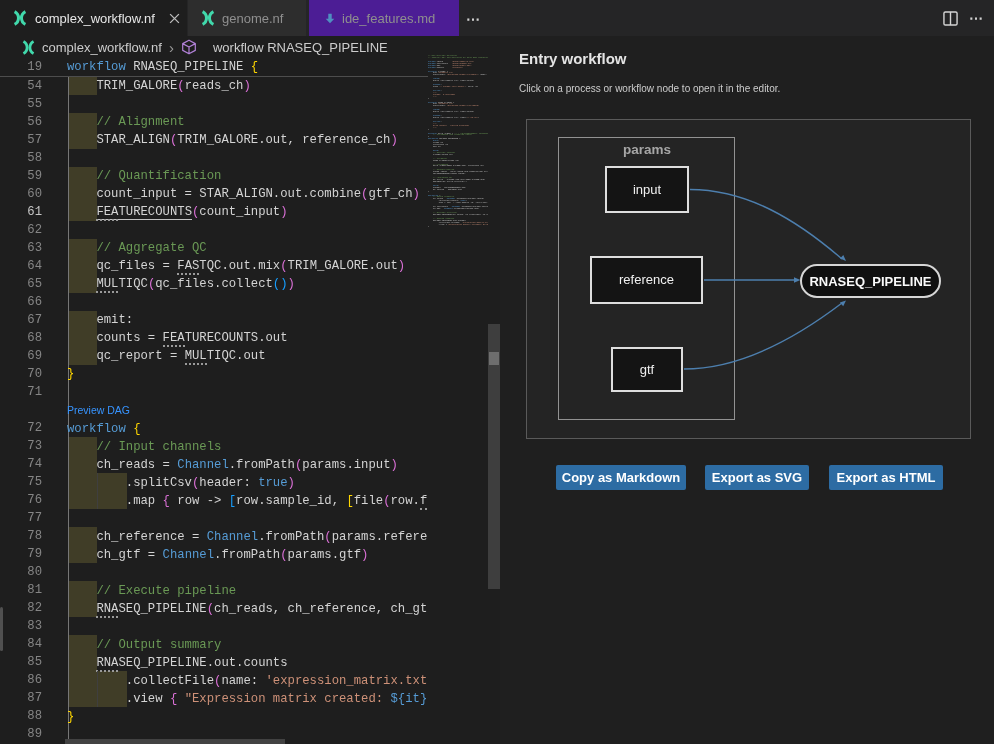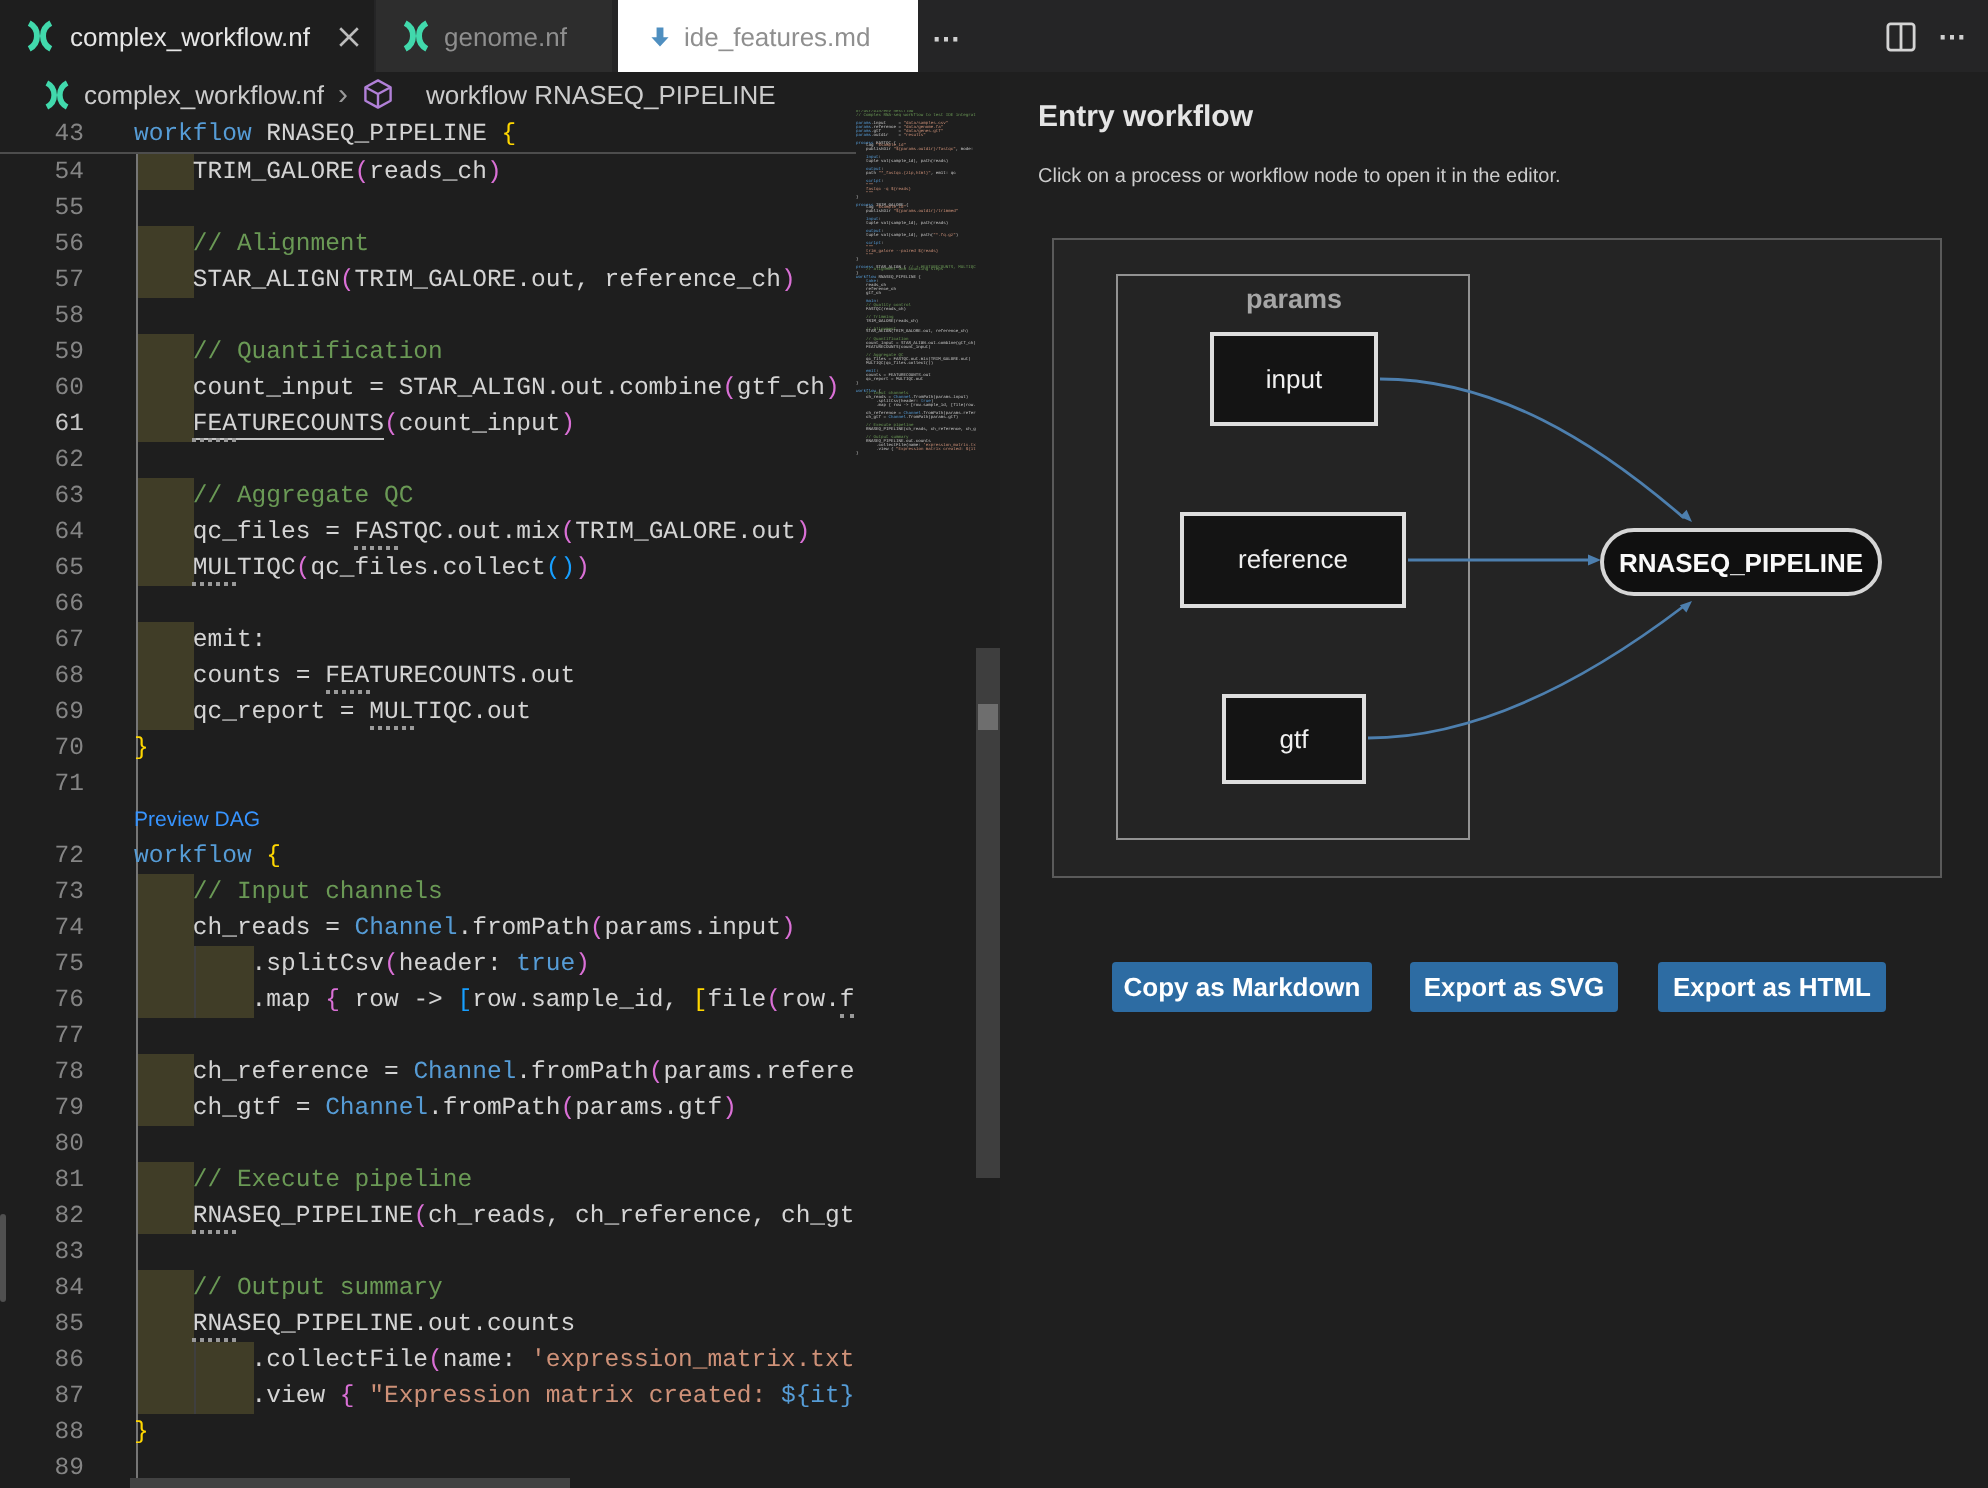--- a/index.html
+++ b/index.html
@@ -38,21 +38,21 @@
   #vscroll2 { left:489px; top:352px; width:10px; height:13px; background:#6e6e6e; }
   #hscroll { left:65px; top:739px; width:220px; height:5px; background:#424242; }
 
   
   #panel { left:500px; top:0; width:494px; height:744px; background:#1f1f1f; }
   #ptabstrip { left:500px; top:0; width:494px; height:36px; background:#252526; }
   #ptab { left:500px; top:0; width:138px; height:36px; background:#1a1a1a;
     display:flex; align-items:center; color:#f0f0f0; font-size:13px; }
   .h2 { left:519px; top:50px; font-size:15px; font-weight:bold; color:#e4e4e4; }
   .para { left:519px; top:83px; font-size:10px; color:#cccccc; }
-  .btn { position:absolute; top:481px; height:25px; background:#2d6ca3; color:#ffffff;
+  .btn { position:absolute; top:465px; height:25px; background:#2d6ca3; color:#ffffff;
     font-size:13px; font-weight:bold; display:flex; align-items:center;
     justify-content:center; border-radius:2px; }
 </style>
 </head>
 <body>
 <div id="root">
 
   <div class="abs" id="tabstrip"></div>
   <div class="tab" style="left:0;width:187px;background:#1e1e1e;">
     <svg style="margin-left:12px;" width="16" height="16" viewBox="0 0 16 16">
@@ -64,21 +64,21 @@
         <path d="M1 1 L9 9 M9 1 L1 9" stroke="#bcbcbc" stroke-width="1.2" fill="none"></path>
       </svg>
   </div>
   <div class="tab" style="left:188px;width:118px;background:#2d2d2d;">
     <svg style="margin-left:12px;" width="16" height="16" viewBox="0 0 16 16">
         <path d="M2.6 1.6 A7.2 7.2 0 0 1 2.6 14.4" fill="none" stroke="#41d9ac" stroke-width="3"></path>
         <path d="M13.4 1.6 A7.2 7.2 0 0 0 13.4 14.4" fill="none" stroke="#41d9ac" stroke-width="3"></path>
       </svg>
     <span class="lbl" style="margin-left:6px;color:#8f8f8f;">genome.nf</span>
   </div>
-  <div class="tab" style="left:309px;width:150px;background:#ffffff;">
+  <div class="tab" style="left:309px;width:150px;background:#4c1d95;">
     <svg style="margin-left:15px;" width="12" height="13" viewBox="0 0 14 14">
         <path d="M7 12.5 L2 7.2 L5 7.2 L5 1.5 L9 1.5 L9 7.2 L12 7.2 Z" fill="#4f8fc0"></path>
       </svg>
     <span class="lbl" style="margin-left:6px;color:#8f8f8f;">ide_features.md</span>
   </div>
   <div class="abs" style="left:466px;top:11px;color:#d0d0d0;font-size:14px;font-weight:bold;letter-spacing:1px;">⋯</div>
 
   <div class="abs" id="bcrumb">
     <svg style="margin-left:21px;" width="15" height="15" viewBox="0 0 16 16">
         <path d="M2.6 1.6 A7.2 7.2 0 0 1 2.6 14.4" fill="none" stroke="#41d9ac" stroke-width="3"></path>
@@ -187,21 +187,21 @@
     <span class="c">// Execute pipeline</span>
     <span class="hint">RNA</span>SEQ_PIPELINE<span class="b2">(</span>ch_reads, ch_reference, ch_gtf
 
     <span class="c">// Output summary</span>
     <span class="hint">RNA</span>SEQ_PIPELINE.out.counts
         .collectFile<span class="b2">(</span>name: <span class="s">'expression_matrix.txt'</span>,
         .view <span class="b2">{</span> <span class="s">"Expression matrix created: <span class="k">${it}</span>"</span>
 <span class="b1">}</span>
 </pre>
   <div class="abs mono" id="sticky">
-      <span style="position:absolute;left:0;top:0;width:42px;text-align:right;color:#858585;">43</span>
+      <span style="position:absolute;left:0;top:0;width:42px;text-align:right;color:#858585;">19</span>
       <span style="position:absolute;left:67px;top:0;"><span class="k">workflow</span> RNASEQ_PIPELINE <span class="b1">{</span></span>
     </div>
 
   <div class="abs" style="left:97px;top:473px;width:1px;height:36px;background:#3f3f3f;"></div>
   <div class="abs" style="left:97px;top:671px;width:1px;height:36px;background:#3f3f3f;"></div>
   <div class="abs" style="left:0;top:607px;width:3px;height:44px;background:#505050;border-radius:2px;"></div>
 
   <pre class="abs" id="minimap"><span class="c">#!/usr/bin/env nextflow
 // Complex RNA-seq workflow to test IDE integration</span>
 

